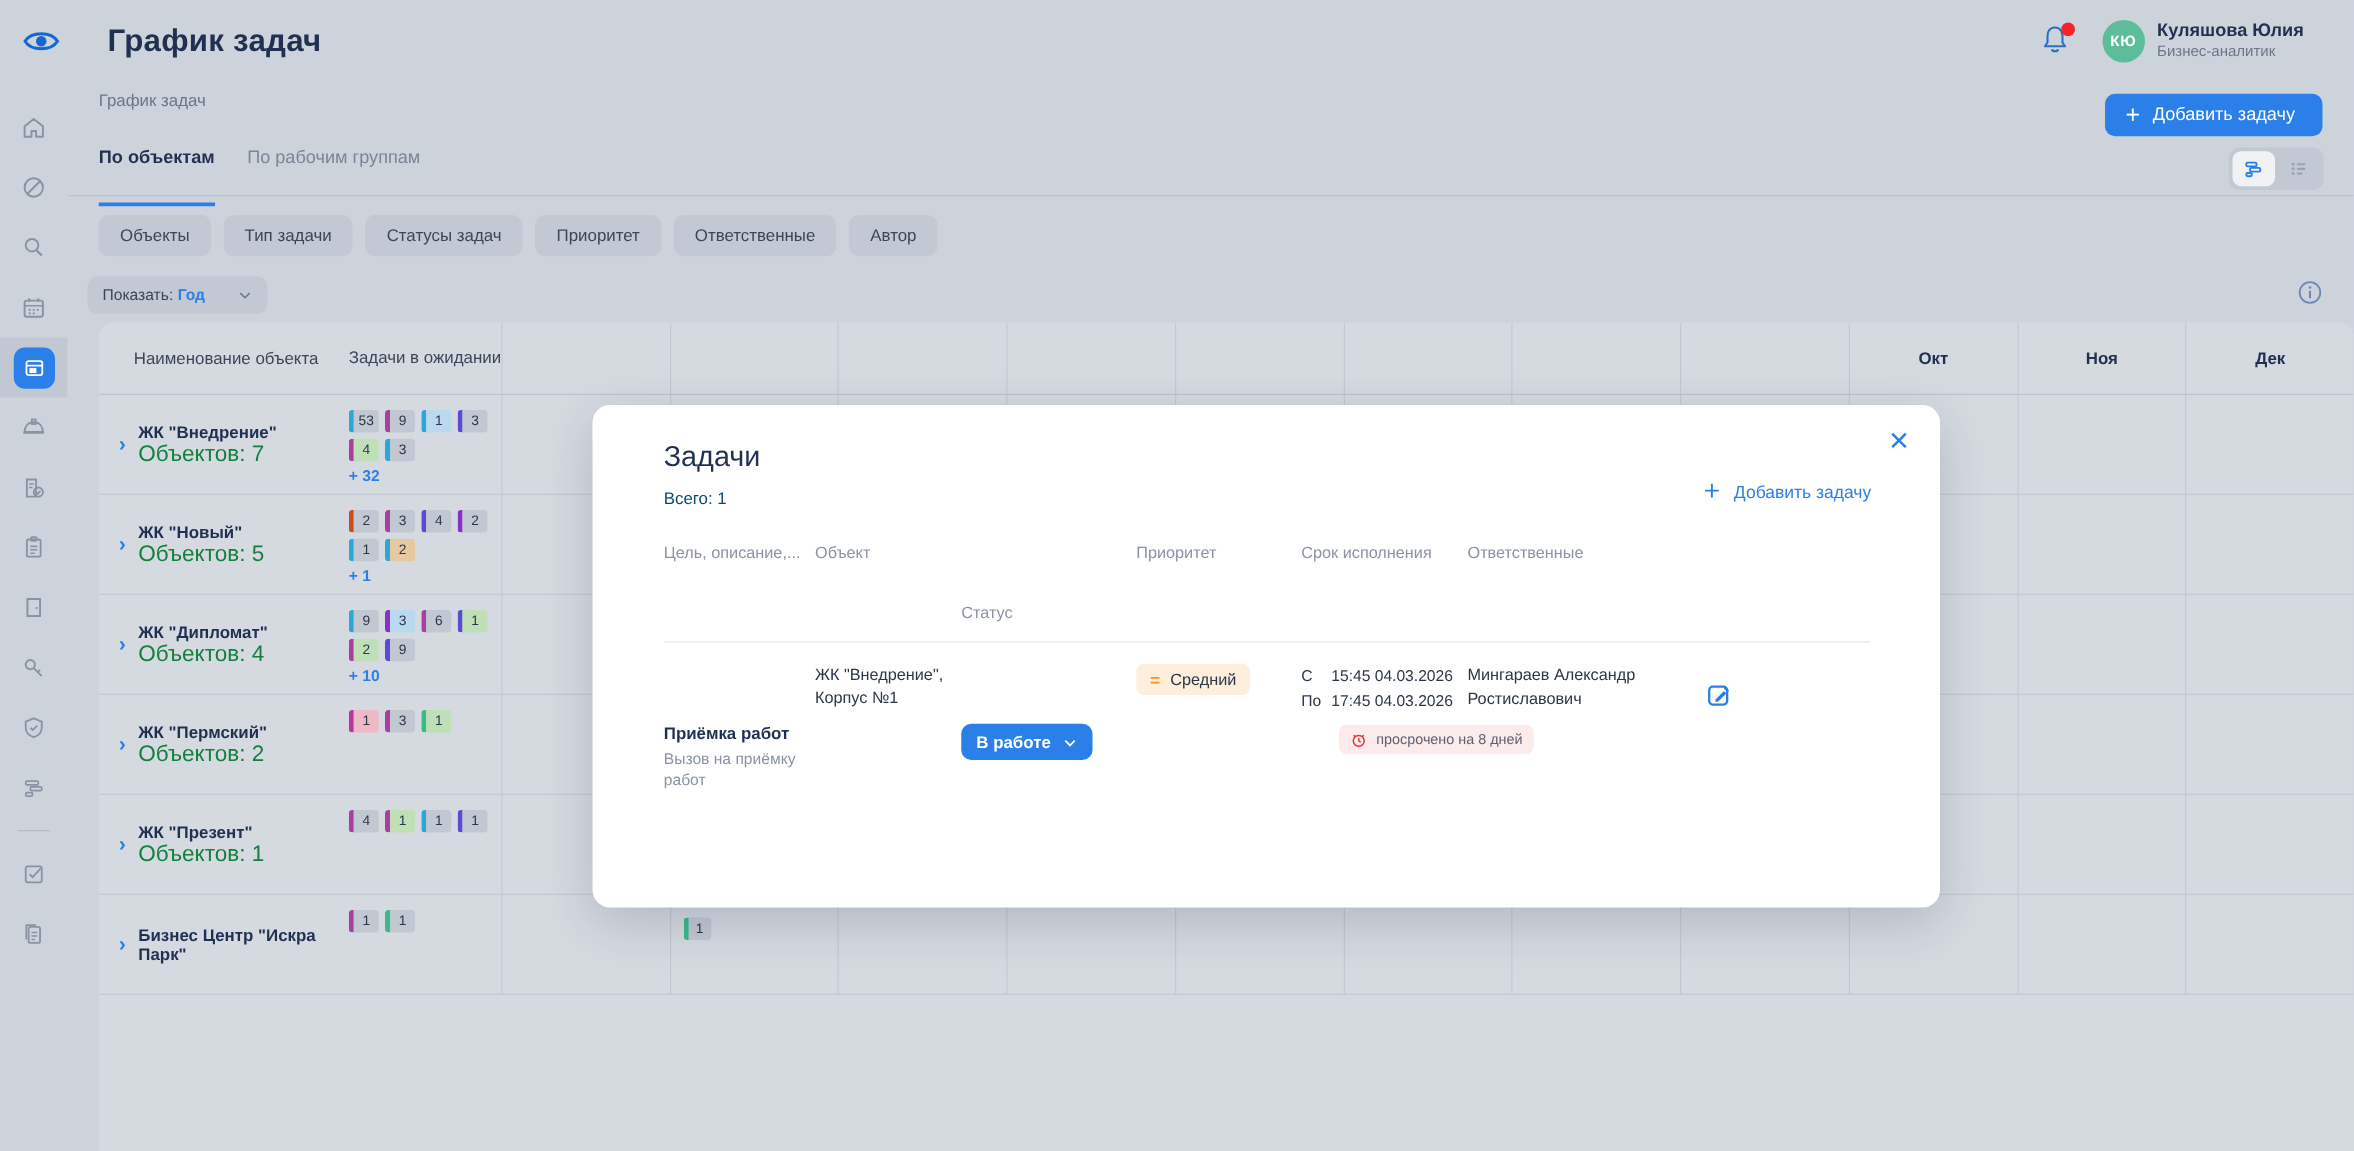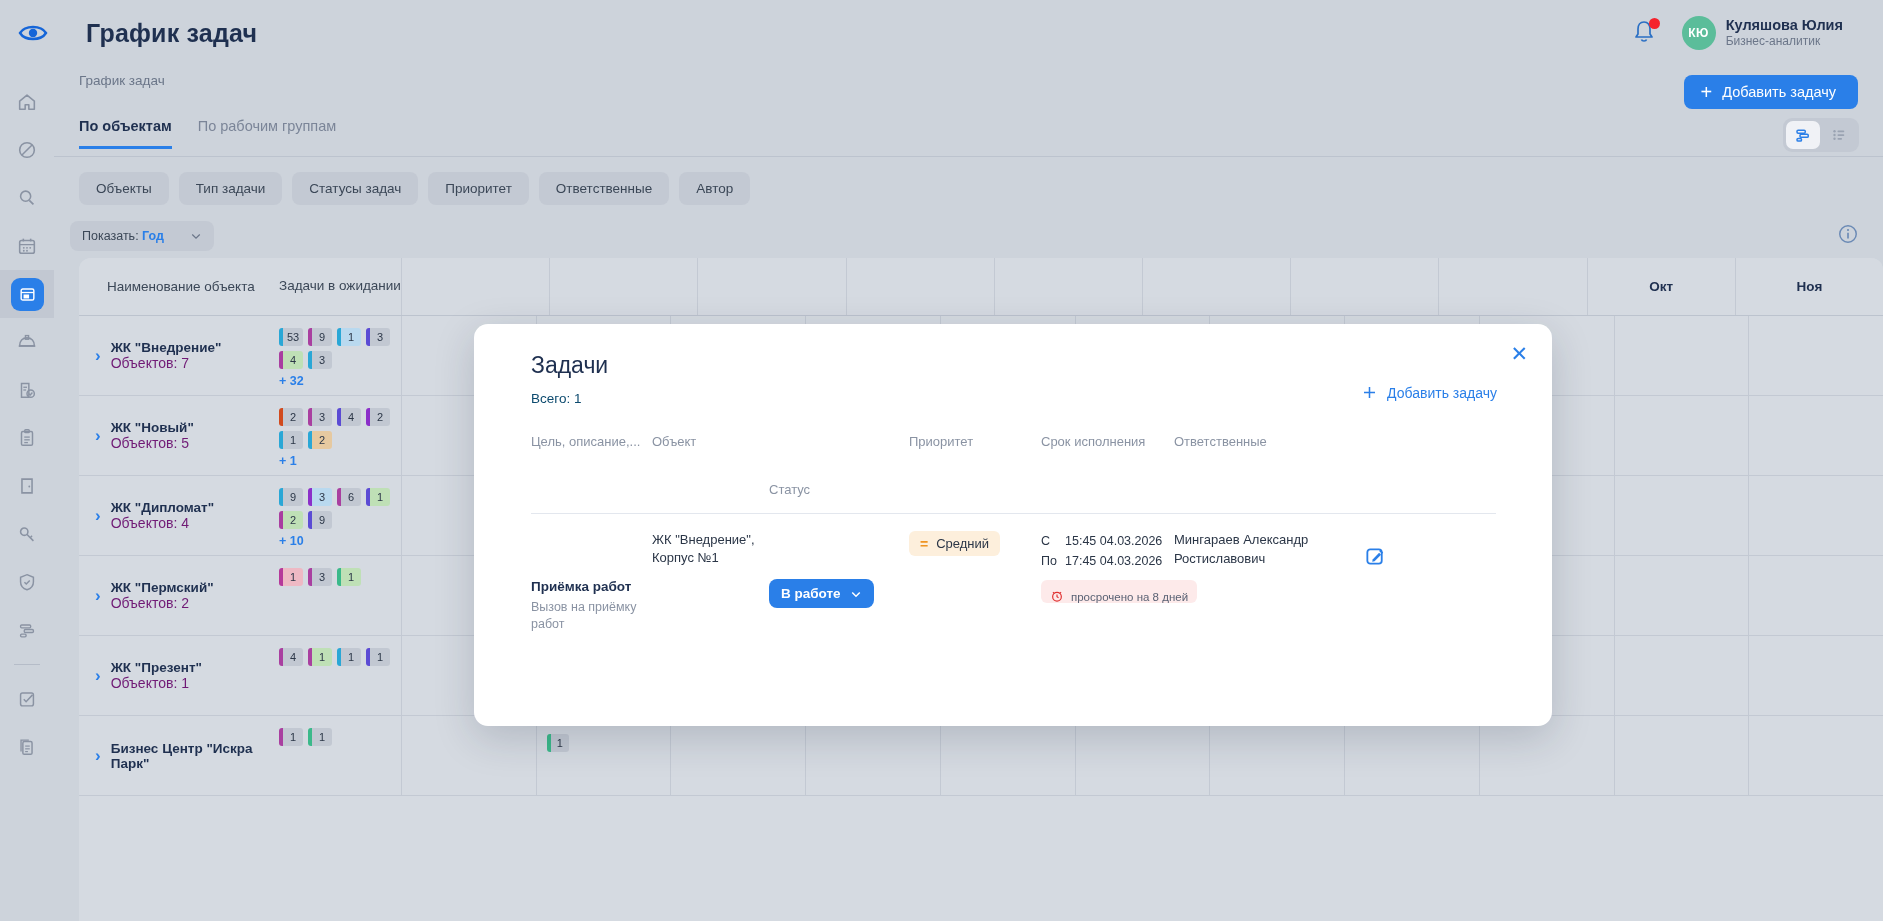--- a/index.html
+++ b/index.html
@@ -53,21 +53,21 @@
   .breadcrumb { position: absolute; left: 25px; top: 7px; font-size: 13.5px; color: #6b7689; }
   .btn-add-task {
     position: absolute; right: 25px; top: 9px; height: 34px; padding: 0 22px 0 16px;
     background: #2a7fe8; color: #fff; border: none; border-radius: 8px;
     font-size: 14.5px; font-family: inherit; display: flex; align-items: center; gap: 10px;
     cursor: pointer;
   }
   .plus-glyph { font-size: 20px; line-height: 1; font-weight: 300; }
 
   .tabs { position: absolute; left: 25px; top: 52px; display: flex; gap: 26px; }
-  .tab { font-size: 14.5px; color: #7b8598; padding-bottom: 12px; cursor: pointer; }
+  .tab { font-size: 14.5px; color: #7b8598; padding-bottom: 28px; cursor: pointer; }
   .tab.active { color: #1f3050; font-weight: bold; border-bottom: 3px solid #2a7fe8; }
   .tabs-rule { position: absolute; left: 0; top: 90px; width: 1829px; height: 1px; background: #bcc3ce; }
 
   .view-toggle {
     position: absolute; right: 24px; top: 52px; height: 34px; display: flex;
     background: #c3c9d3; border-radius: 9px; padding: 3px; gap: 2px;
   }
   .vt-btn { width: 34px; height: 28px; border-radius: 7px; display: flex; align-items: center; justify-content: center; cursor: pointer; }
   .vt-btn.active { background: #f0f2f6; }
 
@@ -95,21 +95,21 @@
   .months { display: flex; flex: 1; }
   .month-cell {
     flex: 1; display: flex; align-items: center; justify-content: center;
     font-size: 13.5px; font-weight: bold; color: #1f3050; border-left: 1px solid #c3c9d3;
   }
   .rows-area { position: relative; }
   .obj-row { display: flex; height: 80px; border-bottom: 1px solid #c3c9d3; background: #d5dae1; }
   .obj-name-cell { width: 200px; display: flex; align-items: center; gap: 10px; padding-left: 16px; }
   .chev { color: #2a7fe8; font-size: 17px; font-weight: bold; cursor: pointer; }
   .obj-title { font-size: 13.5px; font-weight: bold; color: #1f3050; }
-  .obj-sub { font-size: 14px; color: #701a75; margin-top: 0; }
+  .obj-sub { font-size: 18px; color: #15803d; margin-top: 0; }
   .pending-cell { width: 122px; padding-top: 12px; }
   .badge-rows { display: flex; flex-wrap: wrap; gap: 5px; width: 112px; }
   .badge {
     width: 24px; height: 18px; border-radius: 3px; background: #c2c8d2;
     font-size: 11px; color: #2b3647; display: flex; align-items: center;
     justify-content: center; border-left: 4px solid #888; cursor: pointer;
   }
   .more-link { font-size: 12.5px; color: #2a7fe8; font-weight: bold; margin-top: 5px; cursor: pointer; }
   .month-col { flex: 1; border-left: 1px solid #c3c9d3; position: relative; }
   .tl-badge {
@@ -145,22 +145,22 @@
   }
   .prio-pill {
     background: #fdefdc; border-radius: 6px; height: 25px; padding: 0 11px;
     display: inline-flex; align-items: center; gap: 8px; font-size: 13px; color: #2b3647;
   }
   .prio-eq { color: #ef9422; font-weight: bold; font-size: 14px; }
   .dates { font-size: 12.5px; color: #2b3647; line-height: 1.6; white-space: nowrap; }
   .dates .lbl { color: #2b3647; display: inline-block; width: 24px; }
   .overdue {
     margin-top: 9px; background: #fdeaea; border-radius: 6px; height: 23px;
-    padding: 0 9px; display: inline-flex; align-items: flex-end; gap: 7px;
-    font-size: 11.5px; color: #5a6274; white-space: nowrap;
+    padding: 0 9px; display: inline-flex; align-items: center; gap: 7px;
+    font-size: 11.5px; color: #5a6274; white-space: nowrap; margin-left: 30px;
   }
   .resp { font-size: 13px; color: #2b3647; line-height: 1.45; }
   .edit-btn { display: inline-flex; cursor: pointer; margin-top: 14px; }
 </style>
 </head>
 <body>
 
 <div id="app">
 
   <div class="topbar">
@@ -367,20 +367,21 @@
           <div class="month-cell"></div>
           <div class="month-cell"></div>
           <div class="month-cell"></div>
           <div class="month-cell"></div>
           <div class="month-cell"></div>
           <div class="month-cell"></div>
           <div class="month-cell"></div>
           <div class="month-cell"></div>
           <div class="month-cell">Окт</div>
           <div class="month-cell">Ноя</div>
+          <div class="month-cell">Дек</div>
         </div>
       </div>
       <div class="rows-area" id="grid-rows">
           <div class="obj-row">
             <div class="obj-name-cell">
               <span class="chev">›</span>
               <div>
                 <div class="obj-title">ЖК "Внедрение"</div>
                 <div class="obj-sub">Объектов: 7</div>
               </div>

